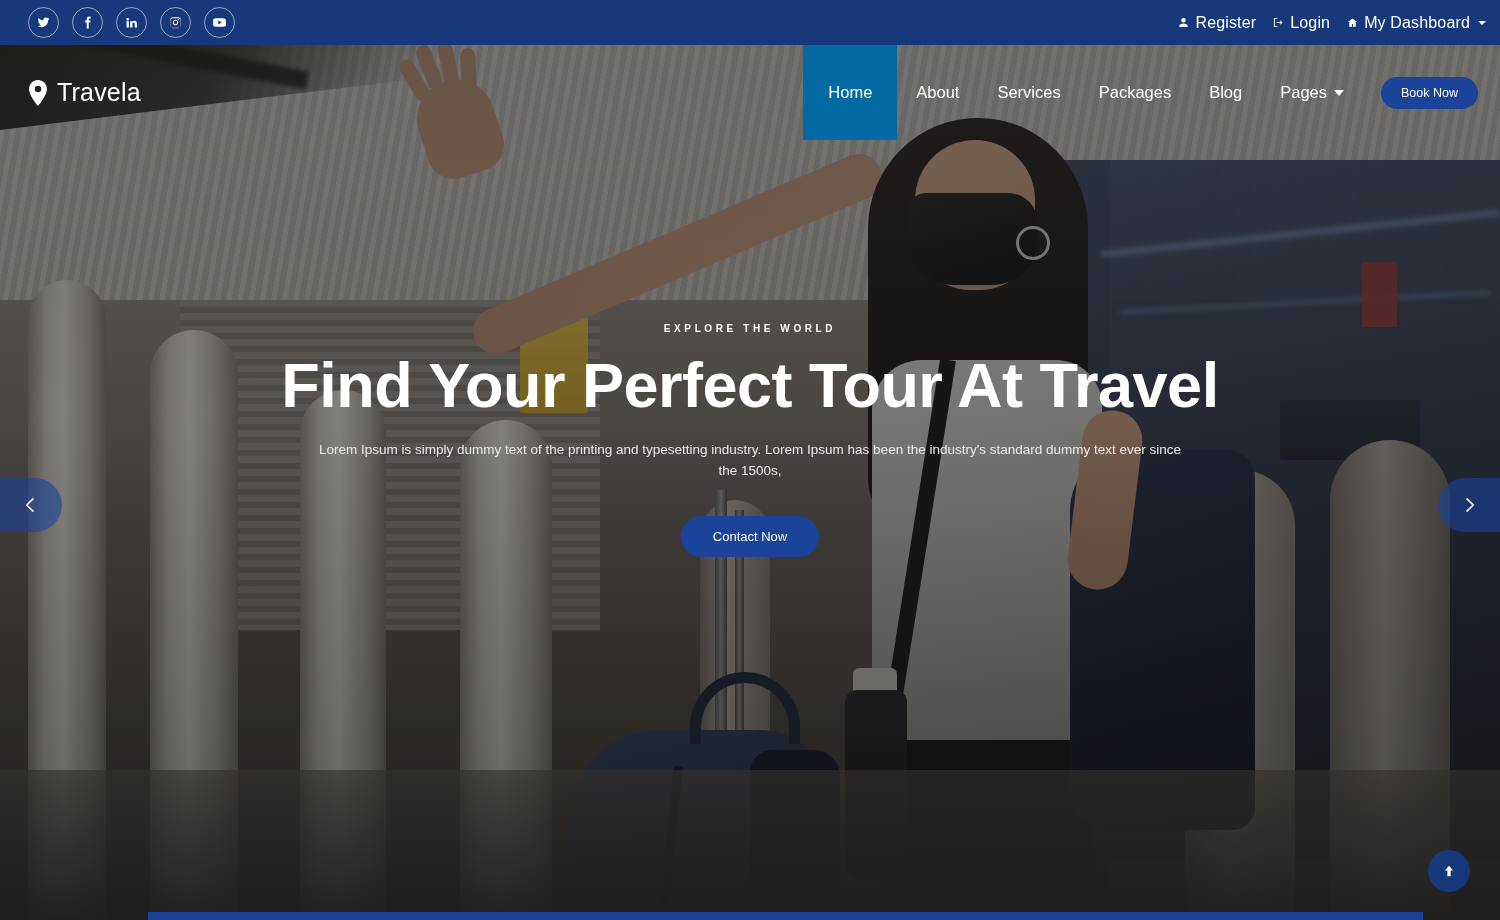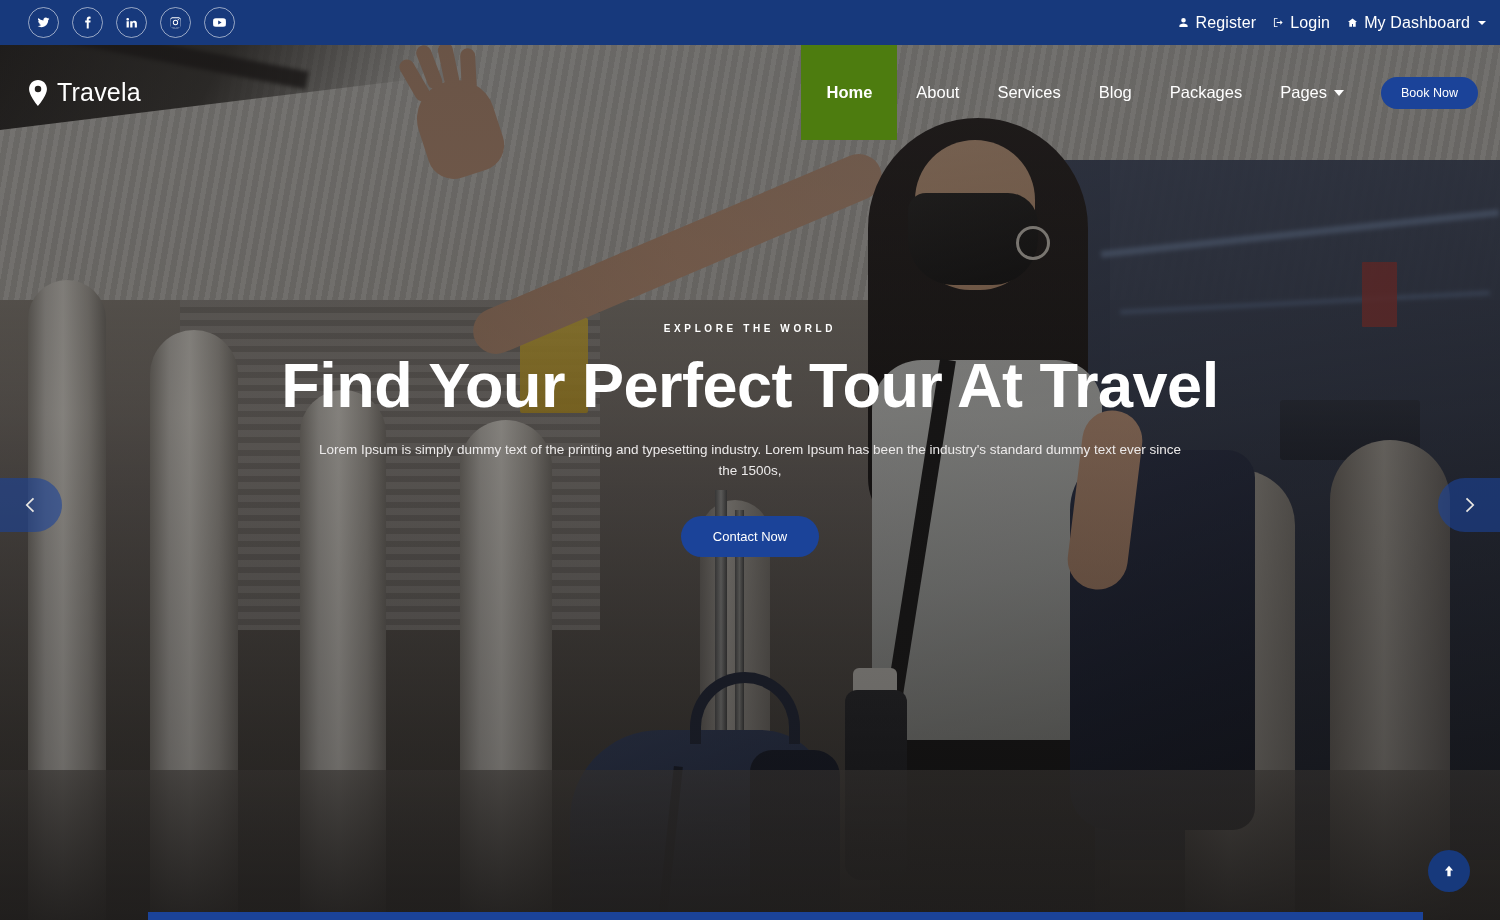--- a/index.html
+++ b/index.html
@@ -233,21 +233,21 @@
     margin-left:28px; color:#ffffff; cursor:pointer;
   }
   .brand svg{ width:20px; height:26px; fill:#fff; }
   .brand-name{ font-size:25px; font-weight:400; letter-spacing:.2px; }
 
   .menu{ margin-left:auto; display:flex; align-items:center; height:95px; }
   .mi{
     height:95px; display:flex; align-items:center; justify-content:center;
     padding:0 19px; color:#fff; font-size:16.5px; cursor:pointer; white-space:nowrap;
   }
-  .mi.active{ background:#4d7c0f; padding:0 25px;font-weight:bold; }
+  .mi.active{ background:#0369a1; padding:0 25px; }
   .mi .chev{
     display:inline-block; margin-left:7px; width:0;height:0;
     border-left:5px solid transparent;border-right:5px solid transparent;
     border-top:6px solid #fff;
   }
   .booknow{
     margin-left:18px; margin-right:22px;
     background:#1b4399; color:#fff; font-size:12.5px;
     padding:9px 20px; border-radius:20px; cursor:pointer; white-space:nowrap;
     border:none; font-family:inherit;
@@ -428,24 +428,24 @@
       <div class="mi active">
         <span>Home</span>
       </div>
       <div class="mi">
         <span>About</span>
       </div>
       <div class="mi">
         <span>Services</span>
       </div>
       <div class="mi">
+        <span>Packages</span>
+      </div>
+      <div class="mi">
         <span>Blog</span>
-      </div>
-      <div class="mi">
-        <span>Packages</span>
       </div>
       <div class="mi">
         <span>Pages</span>
         <span class="chev"></span>
       </div>
       <button class="booknow">Book Now</button>
     </nav>
   </div>
 
   <div class="hero-content">

